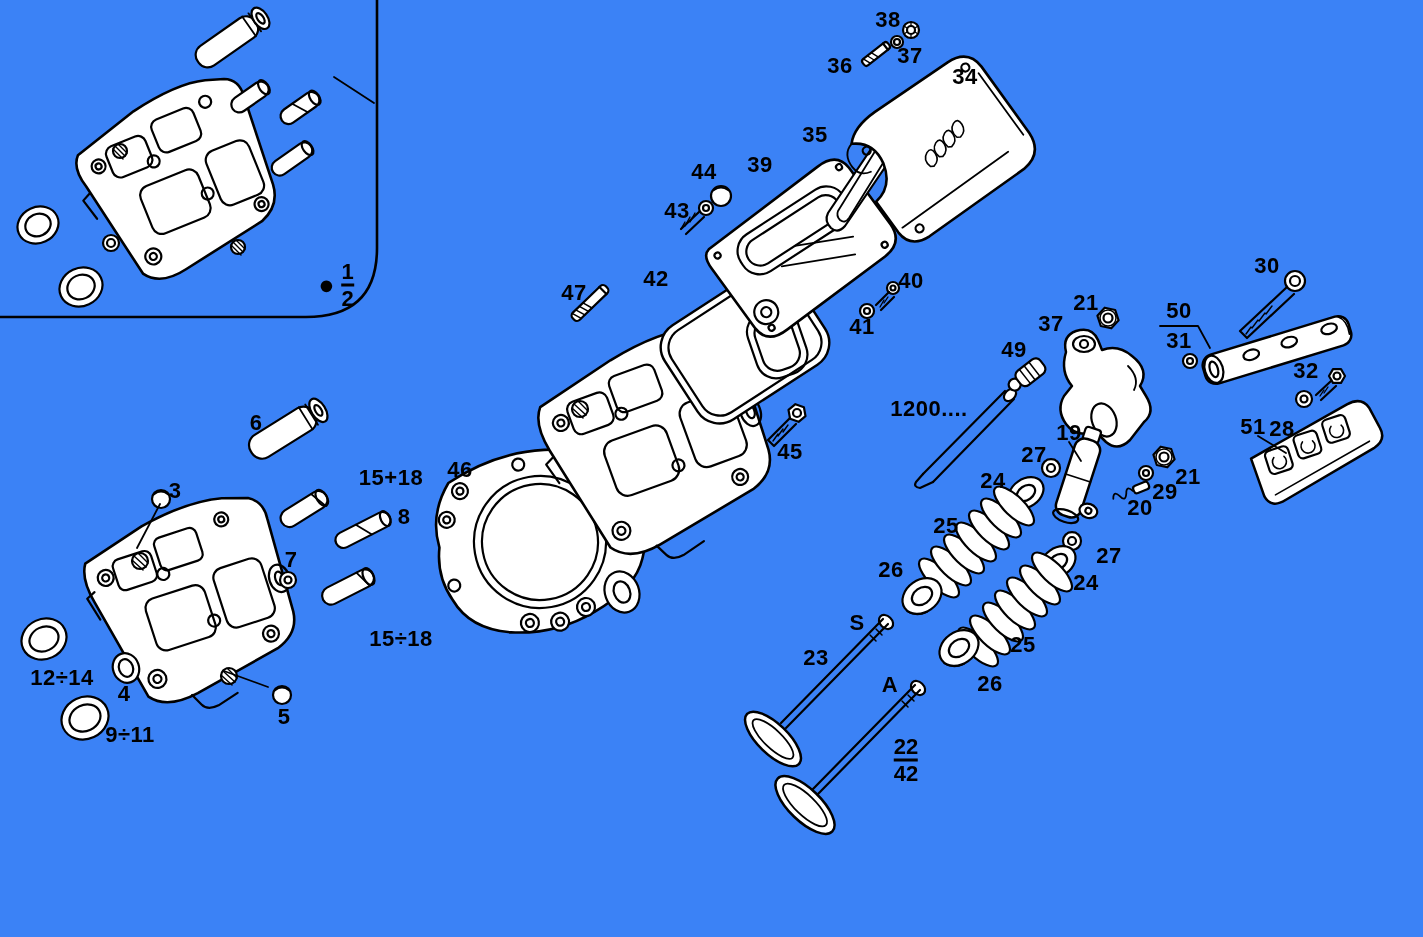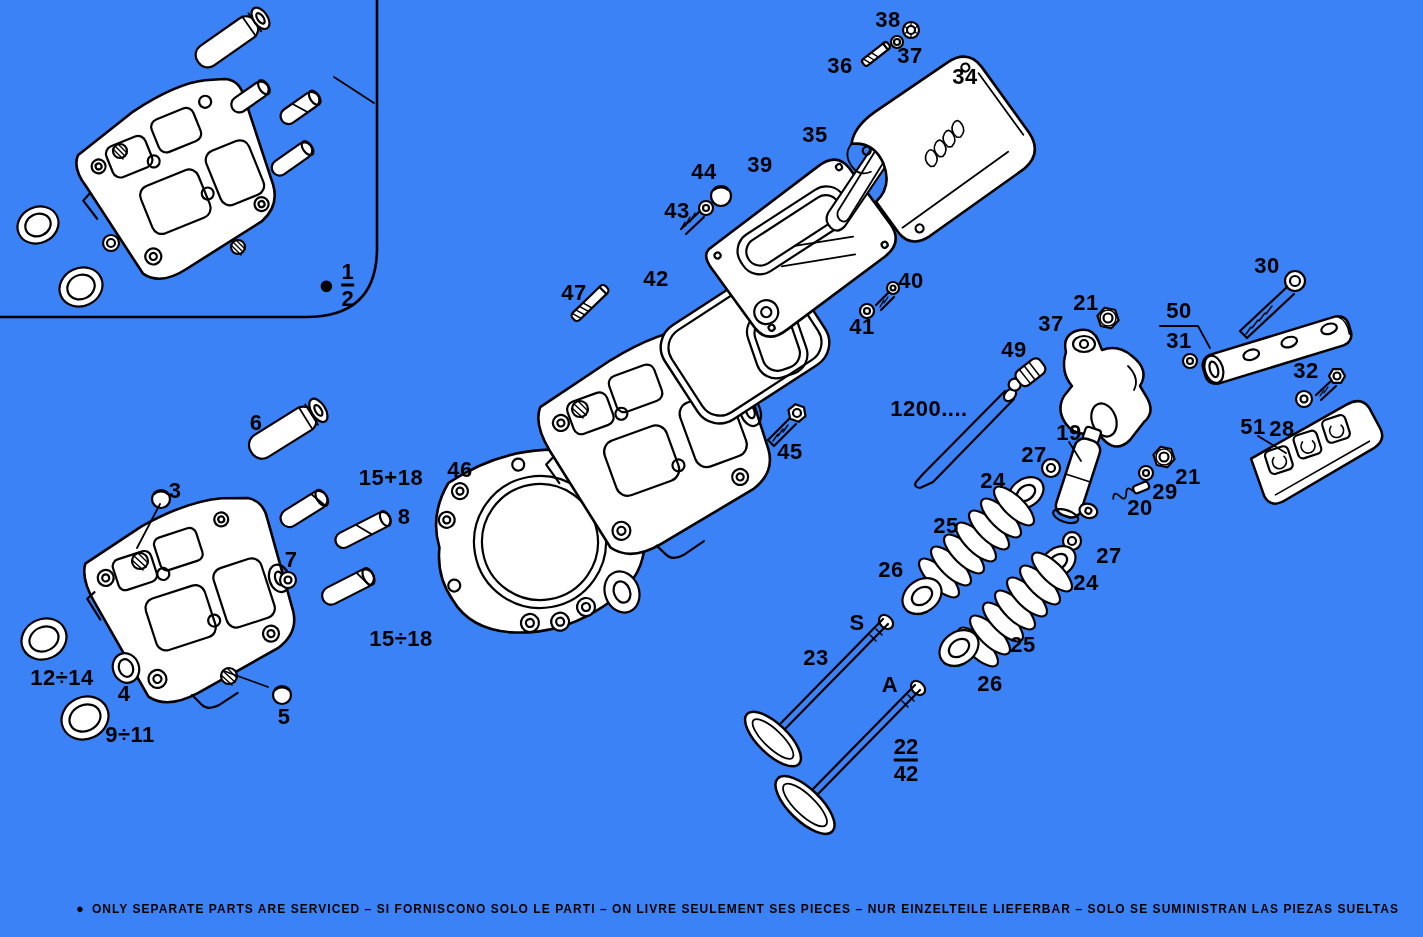--- a/index.html
+++ b/index.html
@@ -549,17 +549,14 @@
       </div>
       <div class="fraction" style="left: 906px; top: 760px;">
         <span class="frac-col">
           <span class="frac-top">22</span>
           <span class="frac-line"></span>
           <span class="frac-bottom">42</span>
         </span>
       </div>
     </div>
 
-<div class="footer">
-  <span class="bullet">●</span><span>ONLY SEPARATE PARTS ARE SERVICED – SI FORNISCONO SOLO LE PARTI – ON LIVRE SEULEMENT SES PIECES – NUR EINZELTEILE LIEFERBAR – SOLO SE SUMINISTRAN LAS PIEZAS SUELTAS</span>
+
 </div>
 
-</div>
-
 </body></html>

